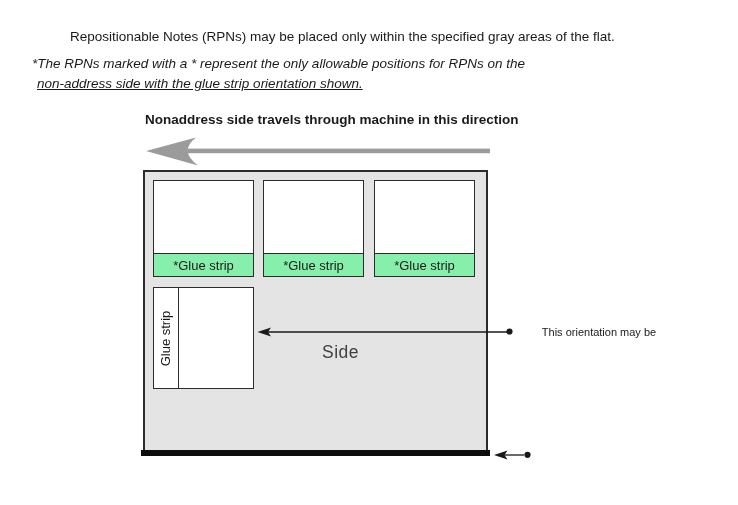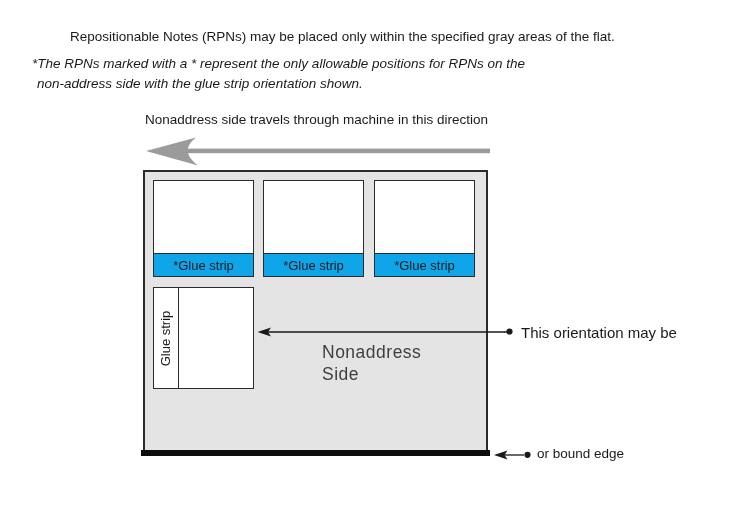--- a/index.html
+++ b/index.html
@@ -11,59 +11,59 @@
   }
   html,body{margin:0;padding:0;}
   body{
     width:738px;height:505px;position:relative;background:#ffffff;
     font-family:"Liberation Sans", sans-serif;color:var(--text);
     overflow:hidden;
   }
   .abs{position:absolute;}
   .intro-line{left:22px;top:29px;font-size:13.5px;margin-left:48px;}
   .intro-note{left:20px;top:54px;font-size:13.5px;font-style:italic;line-height:20px;margin-left:12px;}
-  .intro-note .note-l2{padding-left:5px;}
-  .machine-label{left:145px;top:112px;font-size:13.5px;}
+  .intro-note .note-l2{padding-left:5px;text-decoration:underline;}
+  .machine-label{left:145px;top:112px;font-size:13.5px;font-weight:bold;}
   .arrow-layer{left:0;top:0;width:738px;height:505px;pointer-events:none;}
   .flat-panel{
     left:143px;top:170px;width:345px;height:285px;box-sizing:border-box;
     background:var(--flat-fill);border:2px solid var(--border);
   }
   .bottom-bar{left:141px;top:450px;width:349px;height:6px;background:#0d0d0d;}
   .rpn-box{
     width:101px;height:97px;box-sizing:border-box;background:#ffffff;
     border:1.5px solid var(--border);
   }
   .rpn-box.b1{left:153px;top:180px;}
   .rpn-box.b2{left:263px;top:180px;}
   .rpn-box.b3{left:374px;top:180px;}
   .rpn-strip-label{
     position:absolute;left:0;right:0;bottom:0;height:23px;box-sizing:border-box;
     border-top:1.5px solid var(--border);display:flex;align-items:center;
-    justify-content:center;font-size:13px;background:#0ea5e9;
+    justify-content:center;font-size:13px;background:#86efac;
   }
   .rpn-box-vert{
     left:153px;top:287px;width:101px;height:102px;box-sizing:border-box;
     background:#ffffff;border:1.5px solid var(--border);position:absolute;
   }
   .vert-strip{
     position:absolute;left:0;top:0;width:25px;height:100%;box-sizing:border-box;
     border-right:1.5px solid var(--border);display:flex;align-items:center;
     justify-content:center;
   }
   .vert-strip span{
     transform:rotate(-90deg);white-space:nowrap;font-size:13px;display:block;
   }
   .side-label{
     left:322px;top:341px;font-size:17.5px;line-height:22px;color:var(--side-label);
     letter-spacing:0.5px;
   }
   .orientation-note{
     left:505px;top:323px;width:188px;text-align:center;
-    font-size:15px;line-height:19.5px;
+    font-size:11px;line-height:19.5px;
   }
   .bottom-note{left:537px;top:446px;font-size:13.5px;line-height:16.5px;}
 </style>
 </head>
 <body>
 
 <div class="abs intro-line">Repositionable Notes (RPNs) may be placed only within the specified gray areas of the flat.</div>
 <div class="abs intro-note">
   <div class="note-l1">*The RPNs marked with a * represent the only allowable positions for RPNs on the</div>
   <div class="note-l2">non-address side with the glue strip orientation shown.</div>
@@ -83,21 +83,20 @@
   <div class="rpn-strip-label">*Glue strip</div>
 </div>
 
 <div class="rpn-box-vert">
   <div class="vert-strip">
     <span>Glue strip</span>
   </div>
 </div>
 
 <div class="abs side-label">
-  <div>Nonaddress</div>
   <div>Side</div>
 </div>
 
 <div class="abs bottom-bar"></div>
 
 <svg class="abs arrow-layer" width="738" height="505" viewBox="0 0 738 505" xmlns="http://www.w3.org/2000/svg">
 
   <g fill="var(--arrow-gray)">
     <path d="M146 151 L196 137.5 Q178.5 151 198 165.5 Z"></path>
     <rect x="180" y="148.6" width="310" height="4.6"></rect>
@@ -114,14 +113,13 @@
     <path d="M494 455 L507.5 450.6 L504.5 455 L507.5 459.4 Z" stroke="none"></path>
     <circle cx="527.5" cy="454.8" r="3.1" stroke="none"></circle>
   </g>
 </svg>
 
 <div class="abs orientation-note">
   <div>This orientation may be</div>
 </div>
 
 <div class="abs bottom-note">
-  <div>or bound edge</div>
 </div>
 
 </body></html>

